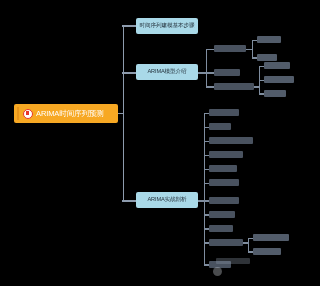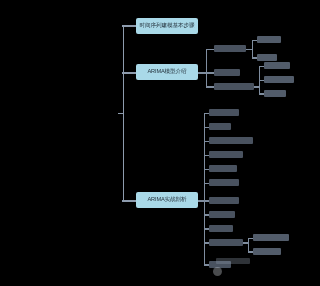--- a/index.html
+++ b/index.html
@@ -272,20 +272,25 @@
   <div class="conn v thin" style="left:248px; top:238px; height:14px;"></div>
   <div class="conn h thin" style="left:248px; top:237.6px; width:5px;"></div>
   <div class="conn h thin" style="left:248px; top:251.4px; width:5px;"></div>
   <div class="sub-node l3" style="left:253px; top:234px; width:36px;">
     <span class="sub-label"></span>
   </div>
   <div class="sub-node l3" style="left:253px; top:248px; width:28px;">
     <span class="sub-label"></span>
   </div>
 
+  <div id="root-node">
+    <div id="root-accent"></div>
+    <div id="root-icon"></div>
+    <span id="root-label">ARIMA时间序列预测</span>
+  </div>
 
   <div id="watermark">
     <div id="wm-bar"></div>
     <div id="wm-logo"></div>
     <span id="wm-text"></span>
   </div>
 
 </div>
 
 </body></html>

